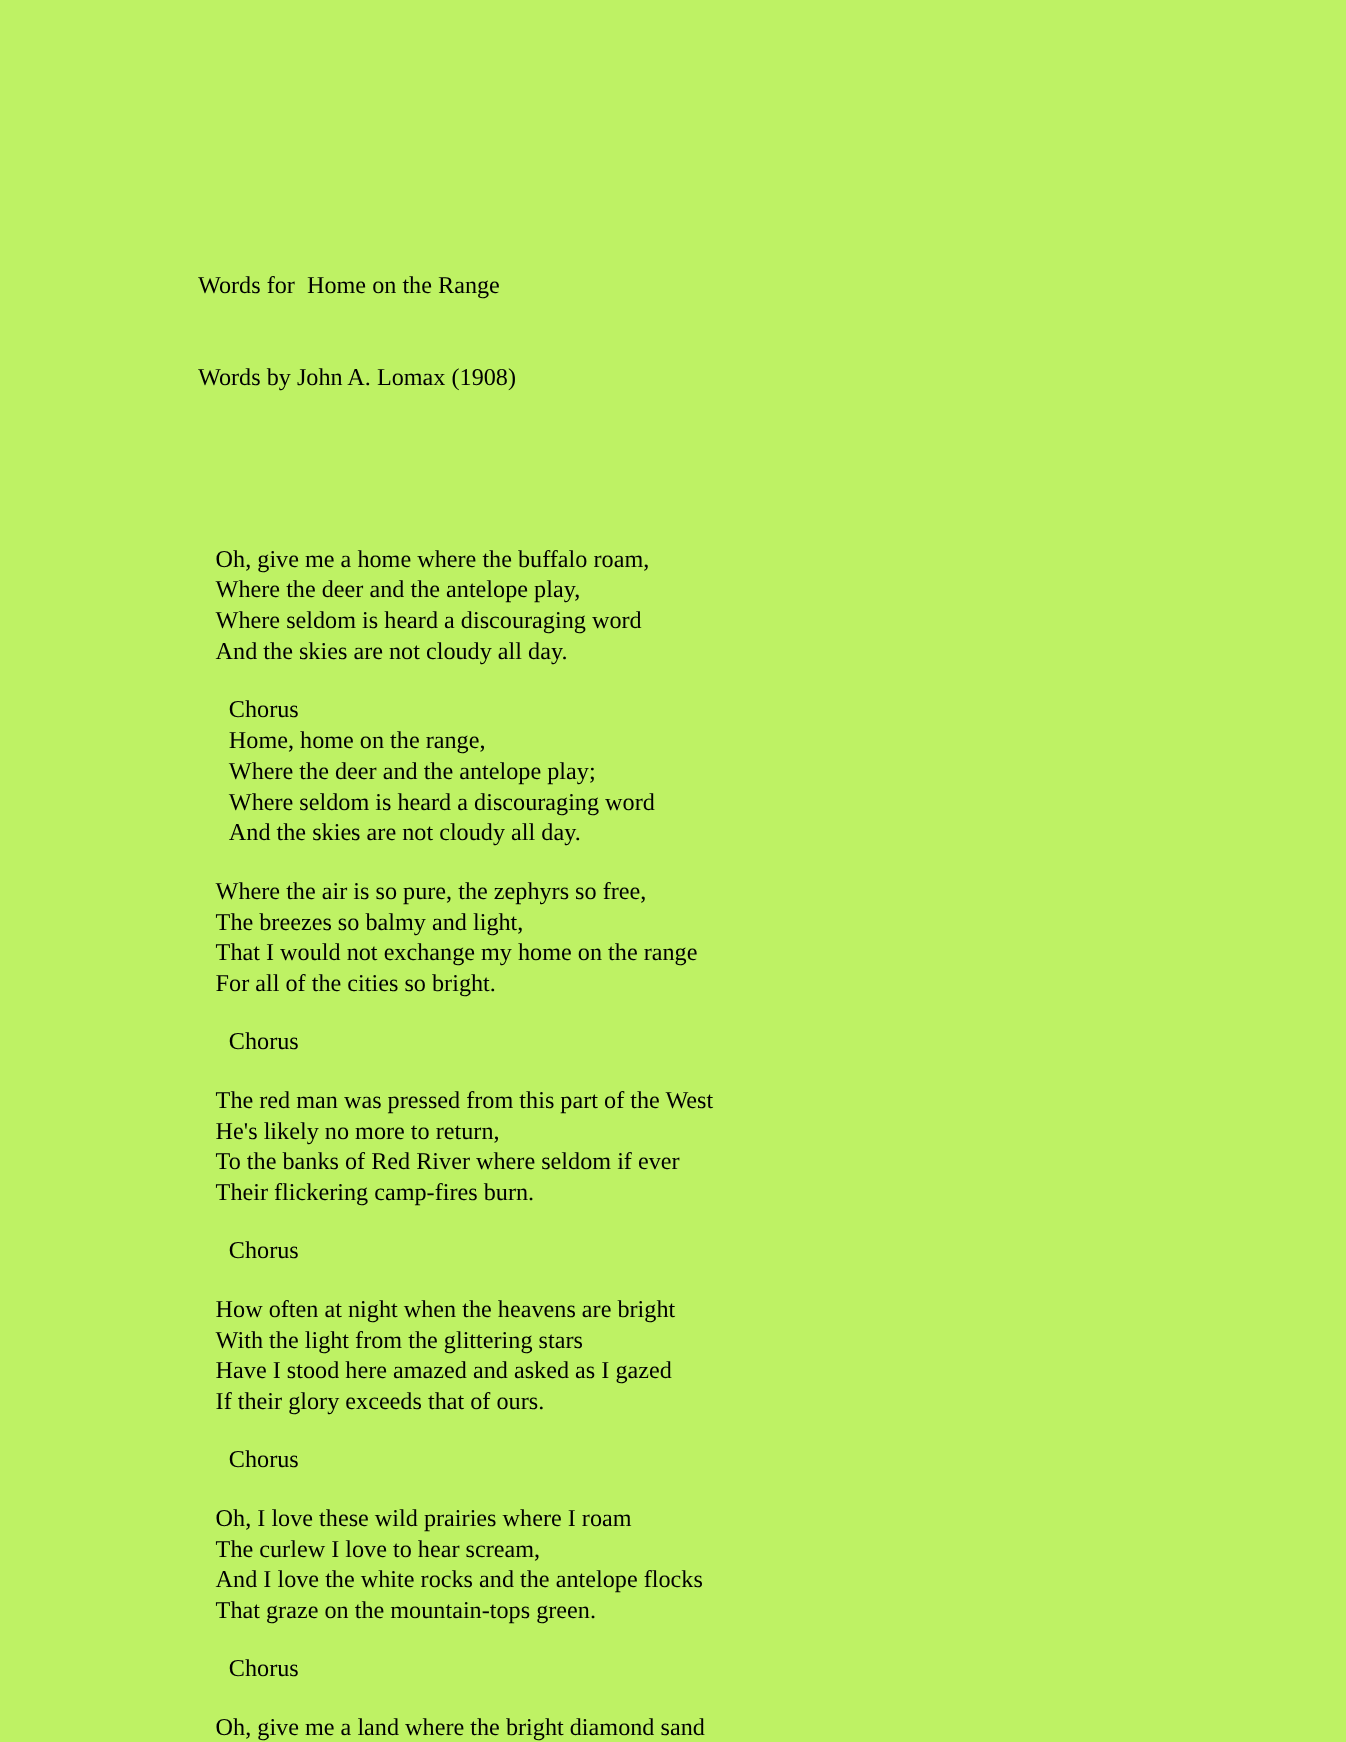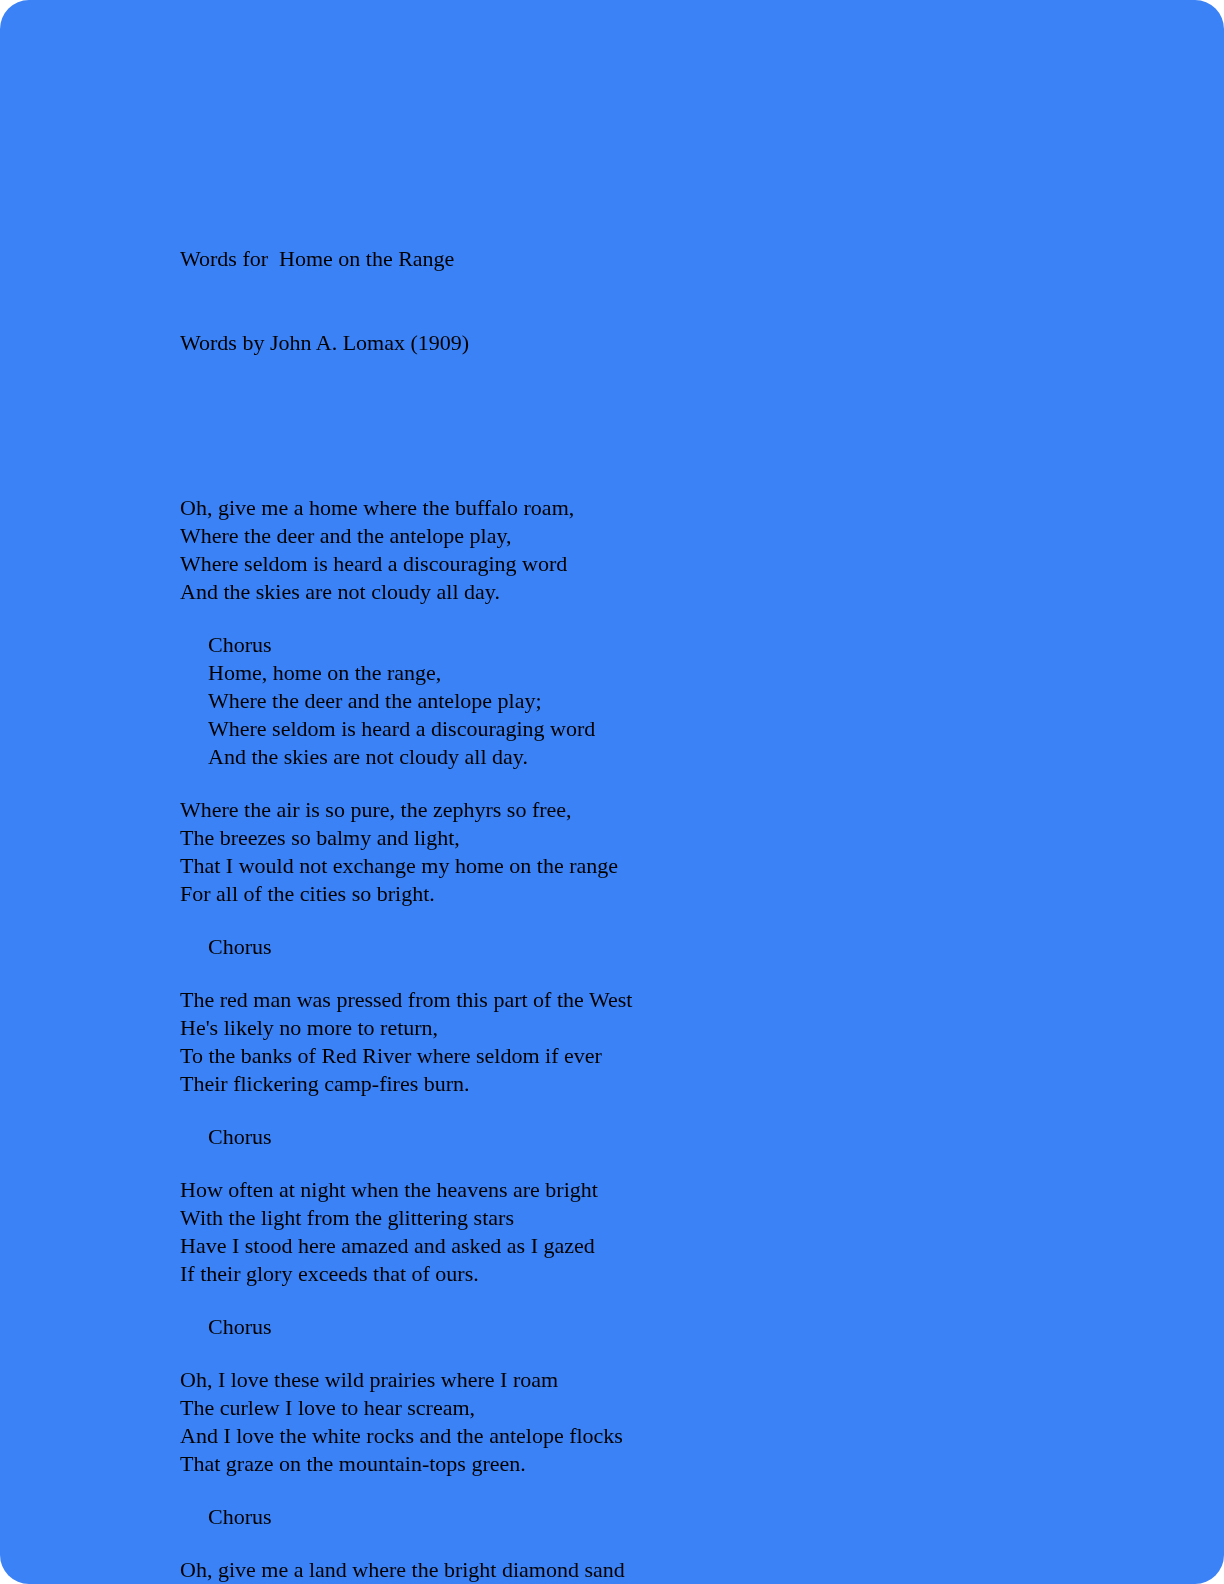--- a/index.html
+++ b/index.html
@@ -4,54 +4,54 @@
 <style>
   html, body {
     margin: 0;
     padding: 0;
     background: #ffffff;
   }
   .page {
     position: relative;
     width: 1224px;
     height: 1584px;
-    background: #3b82f6;
+    background: #bef264;
     overflow: hidden;
     font-family: "Liberation Serif", "DejaVu Serif", serif;
     color: #000000;
     font-size: 22px;
     line-height: 28px;
-    border-radius: 29px;
   }
   .content {
     position: absolute;
     top: 133px;
     left: 180px;
     right: 60px;
     white-space: pre-wrap;
   }
   .title-block {
     margin-bottom: 25px;
   }
   .block {
     margin-bottom: 25px;
   }
   .block.verse {
+    margin-left: 16px;
   }
   .block.chorus {
     margin-left: 28px;
   }
   .line {
     white-space: pre-wrap;
   }
 </style>
 </head>
 <body>
 
 <div class="page">
   <div class="content">
     <div class="title-block">
       <div class="line">Words for  Home on the Range</div>
-      <div class="line">Words by John A. Lomax (1909)</div>
+      <div class="line">Words by John A. Lomax (1908)</div>
     </div>
     <div id="lyrics-container"><div class="block verse"><div class="line">Oh, give me a home where the buffalo roam,</div><div class="line">Where the deer and the antelope play,</div><div class="line">Where seldom is heard a discouraging word</div><div class="line">And the skies are not cloudy all day.</div></div><div class="block chorus"><div class="line">Chorus</div><div class="line">Home, home on the range,</div><div class="line">Where the deer and the antelope play;</div><div class="line">Where seldom is heard a discouraging word</div><div class="line">And the skies are not cloudy all day.</div></div><div class="block verse"><div class="line">Where the air is so pure, the zephyrs so free,</div><div class="line">The breezes so balmy and light,</div><div class="line">That I would not exchange my home on the range</div><div class="line">For all of the cities so bright.</div></div><div class="block chorus"><div class="line">Chorus</div></div><div class="block verse"><div class="line">The red man was pressed from this part of the West</div><div class="line">He's likely no more to return,</div><div class="line">To the banks of Red River where seldom if ever</div><div class="line">Their flickering camp-fires burn.</div></div><div class="block chorus"><div class="line">Chorus</div></div><div class="block verse"><div class="line">How often at night when the heavens are bright</div><div class="line">With the light from the glittering stars</div><div class="line">Have I stood here amazed and asked as I gazed</div><div class="line">If their glory exceeds that of ours.</div></div><div class="block chorus"><div class="line">Chorus</div></div><div class="block verse"><div class="line">Oh, I love these wild prairies where I roam</div><div class="line">The curlew I love to hear scream,</div><div class="line">And I love the white rocks and the antelope flocks</div><div class="line">That graze on the mountain-tops green.</div></div><div class="block chorus"><div class="line">Chorus</div></div><div class="block verse"><div class="line">Oh, give me a land where the bright diamond sand</div></div></div>
   </div>
 </div>
 
 </body></html>

